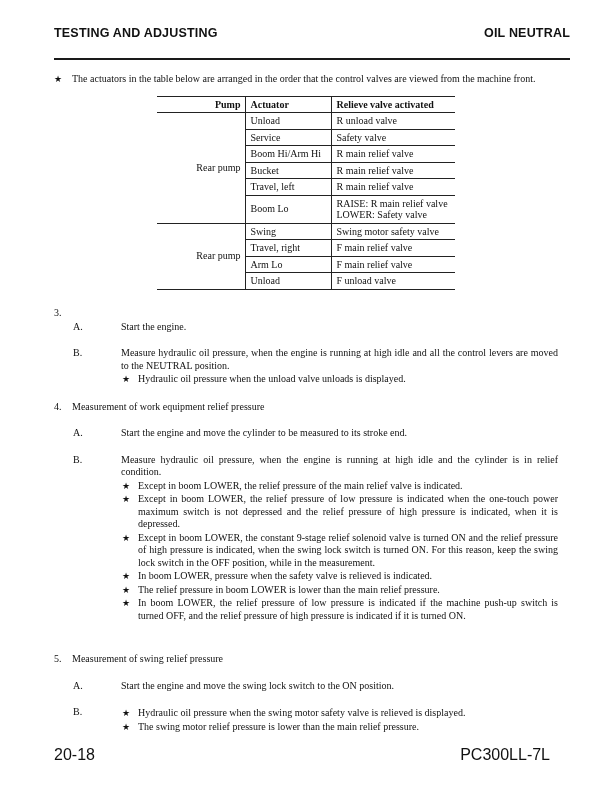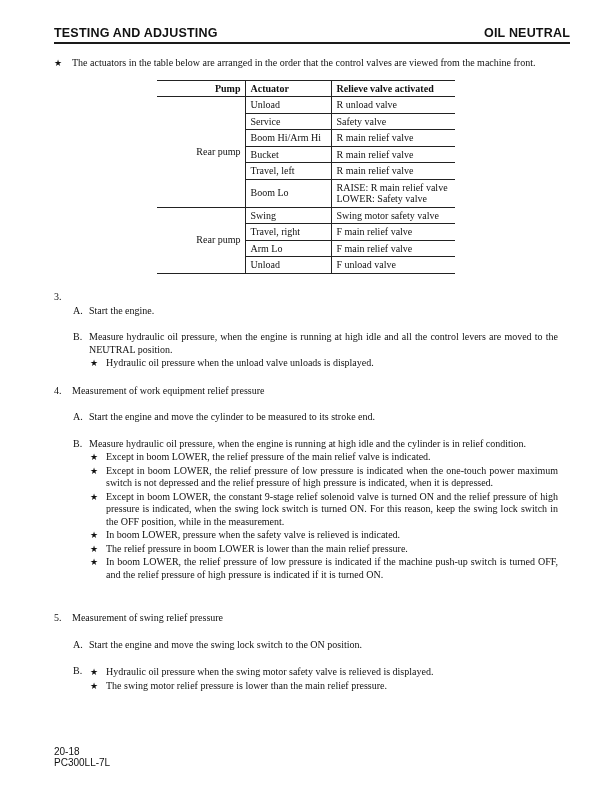--- a/index.html
+++ b/index.html
@@ -12,21 +12,21 @@
     overflow: hidden;
   }
   .page {
     position: absolute; inset: 0;
     padding: 26px 42px 0 54px;
   }
   
   .running-header {
     display: flex; justify-content: space-between; align-items: flex-end;
     border-bottom: 2px solid #1a1a1a;
-    padding-bottom: 2px;
+    padding-bottom: 18px;
     font-family: "Liberation Sans", sans-serif;
     font-weight: bold; font-size: 12.5px; letter-spacing: 0.2px;
   }
   
   .body-col { margin-right: 12px; font-size: 10px; line-height: 12.5px; }
   
   .intro-note { display: flex; margin-top: 13px; }
   .star { width: 18px; flex: 0 0 18px; font-size: 9px; }
   .intro-note .note-text { flex: 1; text-align: justify; }
   
@@ -43,32 +43,31 @@
   .c3 { width: 124px; border-left: 1px solid #222; }
   tbody td { border-top: 1px solid #222; }
   td.pump { vertical-align: middle; }
   
   .section { display: flex; margin-top: 15px; }
   .sec-num { width: 18px; flex: 0 0 18px; }
   .sec-body { flex: 1; }
   .section.extra-gap { margin-top: 31px; }
   .step { display: flex; margin-top: 14px; margin-left: 19px; }
   .step-label { width: 16px; flex: 0 0 16px; }
-  .step-body { flex: 1; text-align: justify; }
+  .step-body { flex: 1; text-align: justify; margin-left: 32px; }
   .note { display: flex; margin-top: 1px; margin-left: 1px; }
   .note .star { width: 16px; flex: 0 0 16px; }
   .note .note-text { flex: 1; text-align: justify; }
   .sec3 { margin-top: 17px; }
   
   .running-footer {
     position: absolute; left: 54px; right: 62px; top: 746px;
     display: flex; justify-content: space-between;
     font-family: "Liberation Sans", sans-serif;
-    font-size: 10px;
-    flex-direction: column;
+    font-size: 16px;
   }
 </style>
 </head>
 <body>
 
 <div class="page">
 
   <div class="running-header">
     <span>TESTING AND ADJUSTING</span>
     <span>OIL NEUTRAL</span>

